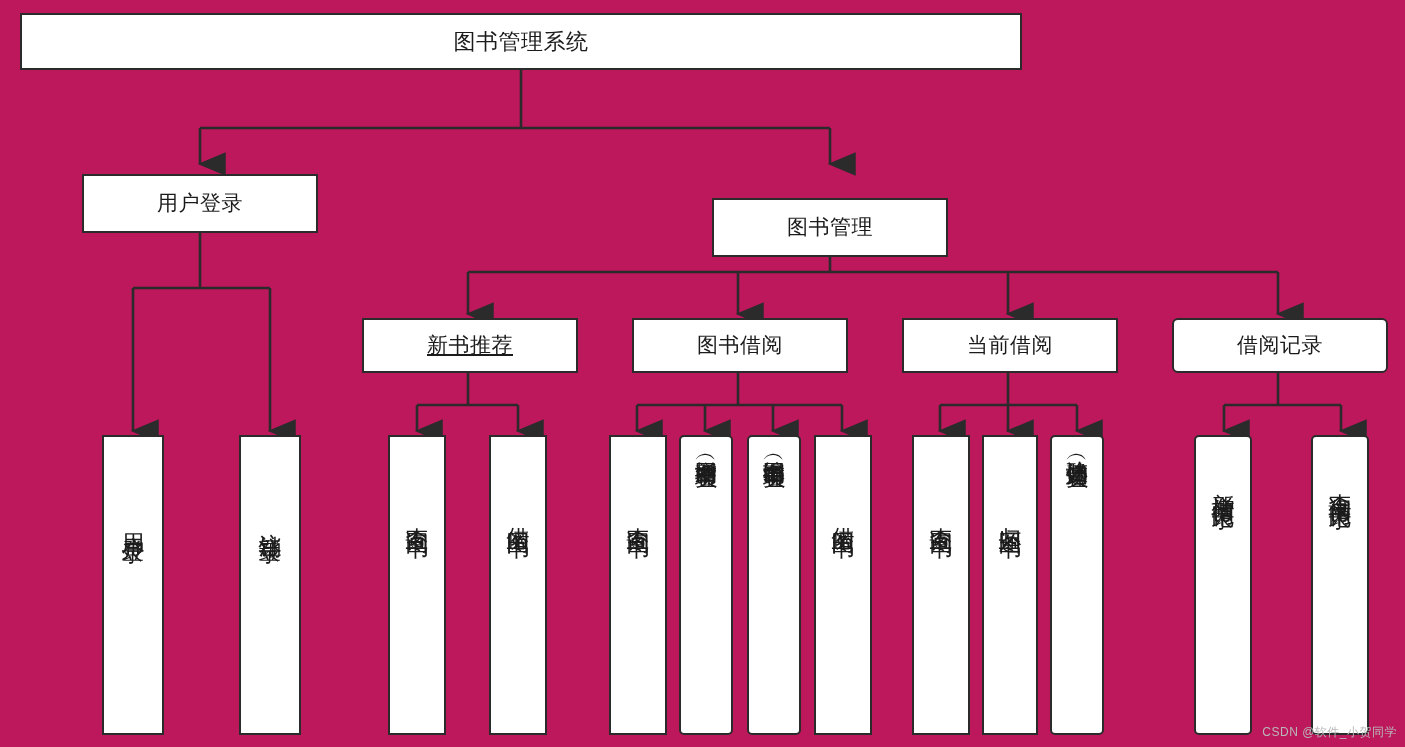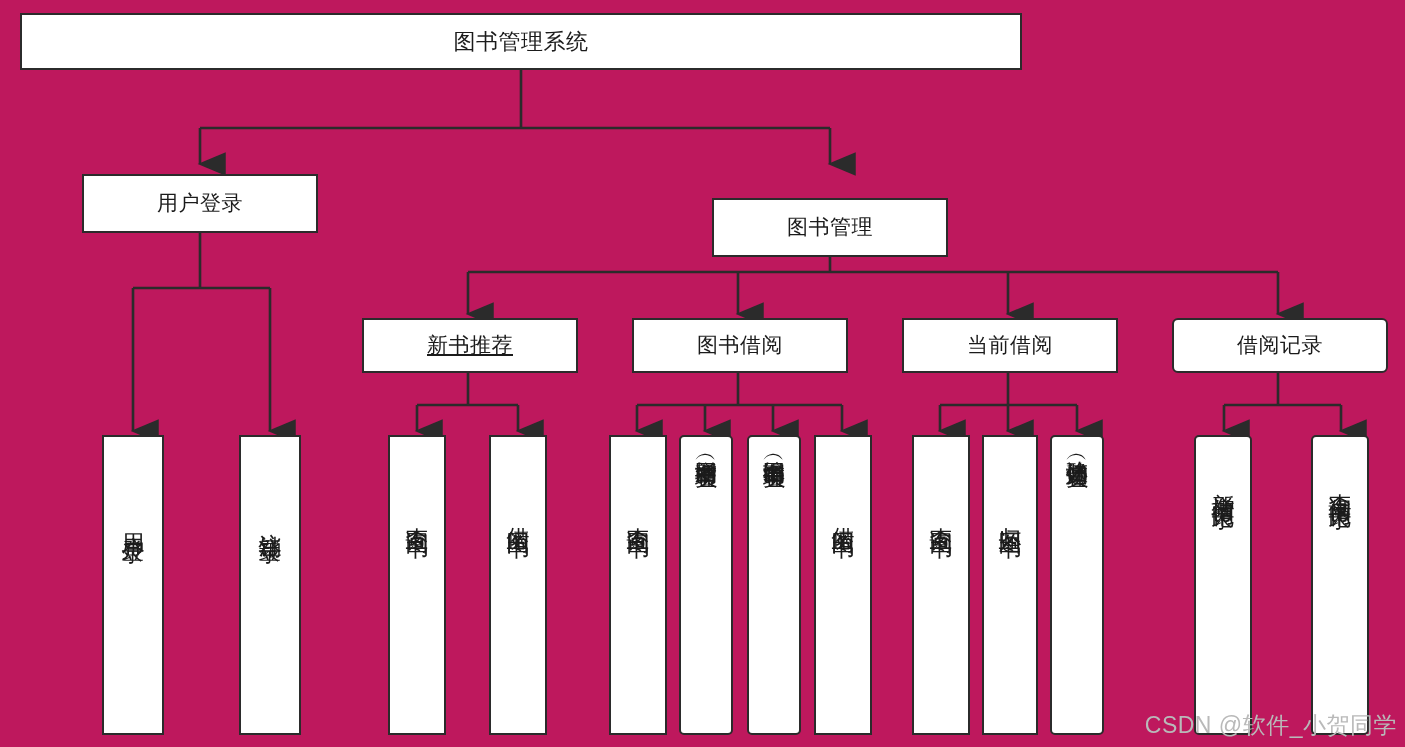--- a/index.html
+++ b/index.html
@@ -66,21 +66,21 @@
     white-space: nowrap;
   }
   .node.vert.tall-text .label {
     font-size: 22px;
     letter-spacing: 1px;
   }
   .watermark {
     position: absolute;
     right: 8px;
     bottom: 6px;
-    font-size: 23px;
+    font-size: 12px;
     color: #b9b9b9;
     letter-spacing: 0.5px;
     user-select: none;
     white-space: nowrap;
   }
 </style>
 </head>
 <body>
 
 <div id="canvas">

